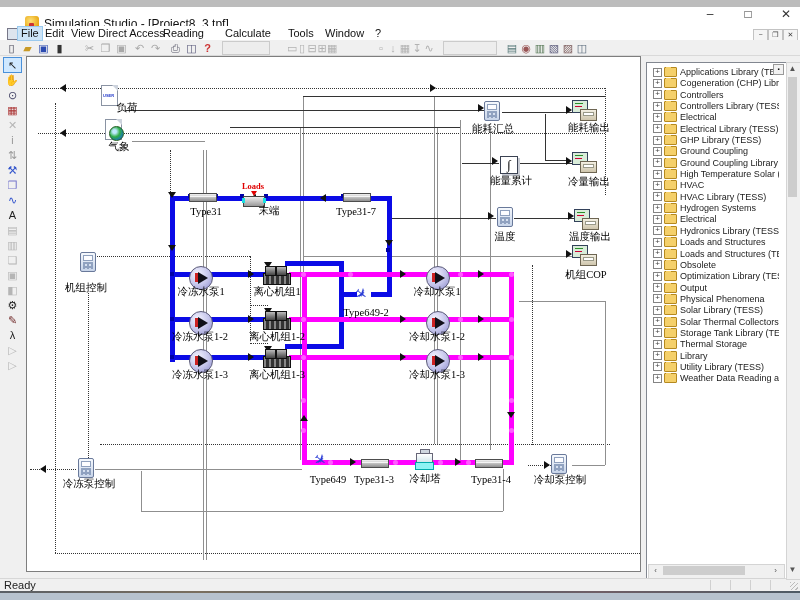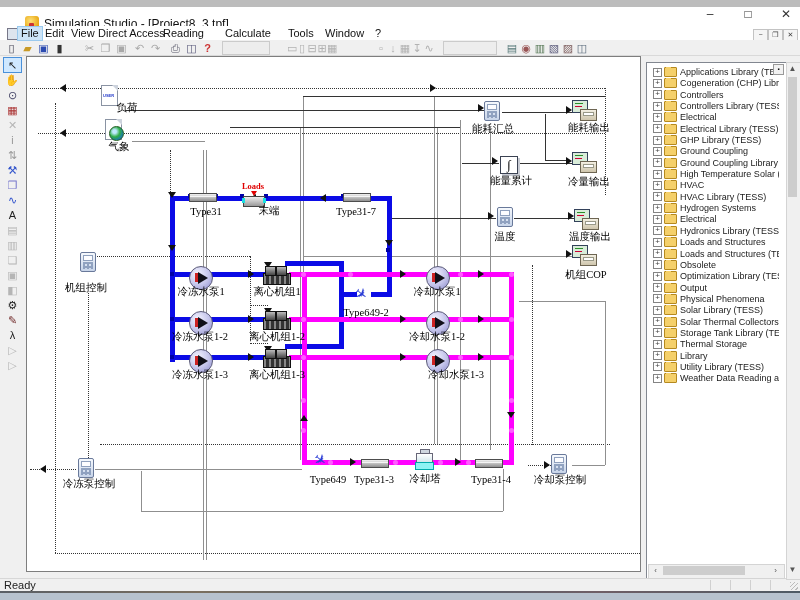--- a/index.html
+++ b/index.html
@@ -421,21 +421,21 @@
 <div class="lblc" style="position: absolute; left: 437px; top: 292px;">冷却水泵1</div>
 <div class="icon-pump" style="position: absolute; left: 426px; top: 311px;">
     <div class="red" style="position: absolute;"></div>
     <div class="tri" style="position: absolute;"></div>
   </div>
 <div class="lblc" style="position: absolute; left: 437px; top: 337px;">冷却水泵1-2</div>
 <div class="icon-pump" style="position: absolute; left: 426px; top: 349px;">
     <div class="red" style="position: absolute;"></div>
     <div class="tri" style="position: absolute;"></div>
   </div>
-<div class="lblc" style="position: absolute; left: 437px; top: 375px; margin-left: 19px;">冷却水泵1-3</div>
+<div class="lblc" style="position: absolute; left: 437px; top: 375px;">冷却水泵1-3</div>
 <div class="icon-pipe" style="position: absolute; left: 189px; top: 193px;"></div>
 <div class="lblc" style="position: absolute; left: 206px; top: 211px;">Type31</div>
 <div class="icon-term" style="position: absolute; left: 243px; top: 196px;"></div>
 <div class="lblc" style="position: absolute; left: 254px; top: 211px; margin-left: 15px;">末端</div>
 <div class="icon-pipe" style="position: absolute; left: 343px; top: 193px;"></div>
 <div class="lblc" style="position: absolute; left: 356px; top: 211px;">Type31-7</div>
 <div class="icon-div" style="position: absolute; left: 355px; top: 286px;">✈</div>
 <div class="lblc" style="position: absolute; left: 366px; top: 312px;">Type649-2</div>
 <div class="icon-div" style="position: absolute; left: 314px; top: 452px;">✈</div>
 <div class="lblc" style="position: absolute; left: 328px; top: 479px;">Type649</div>

